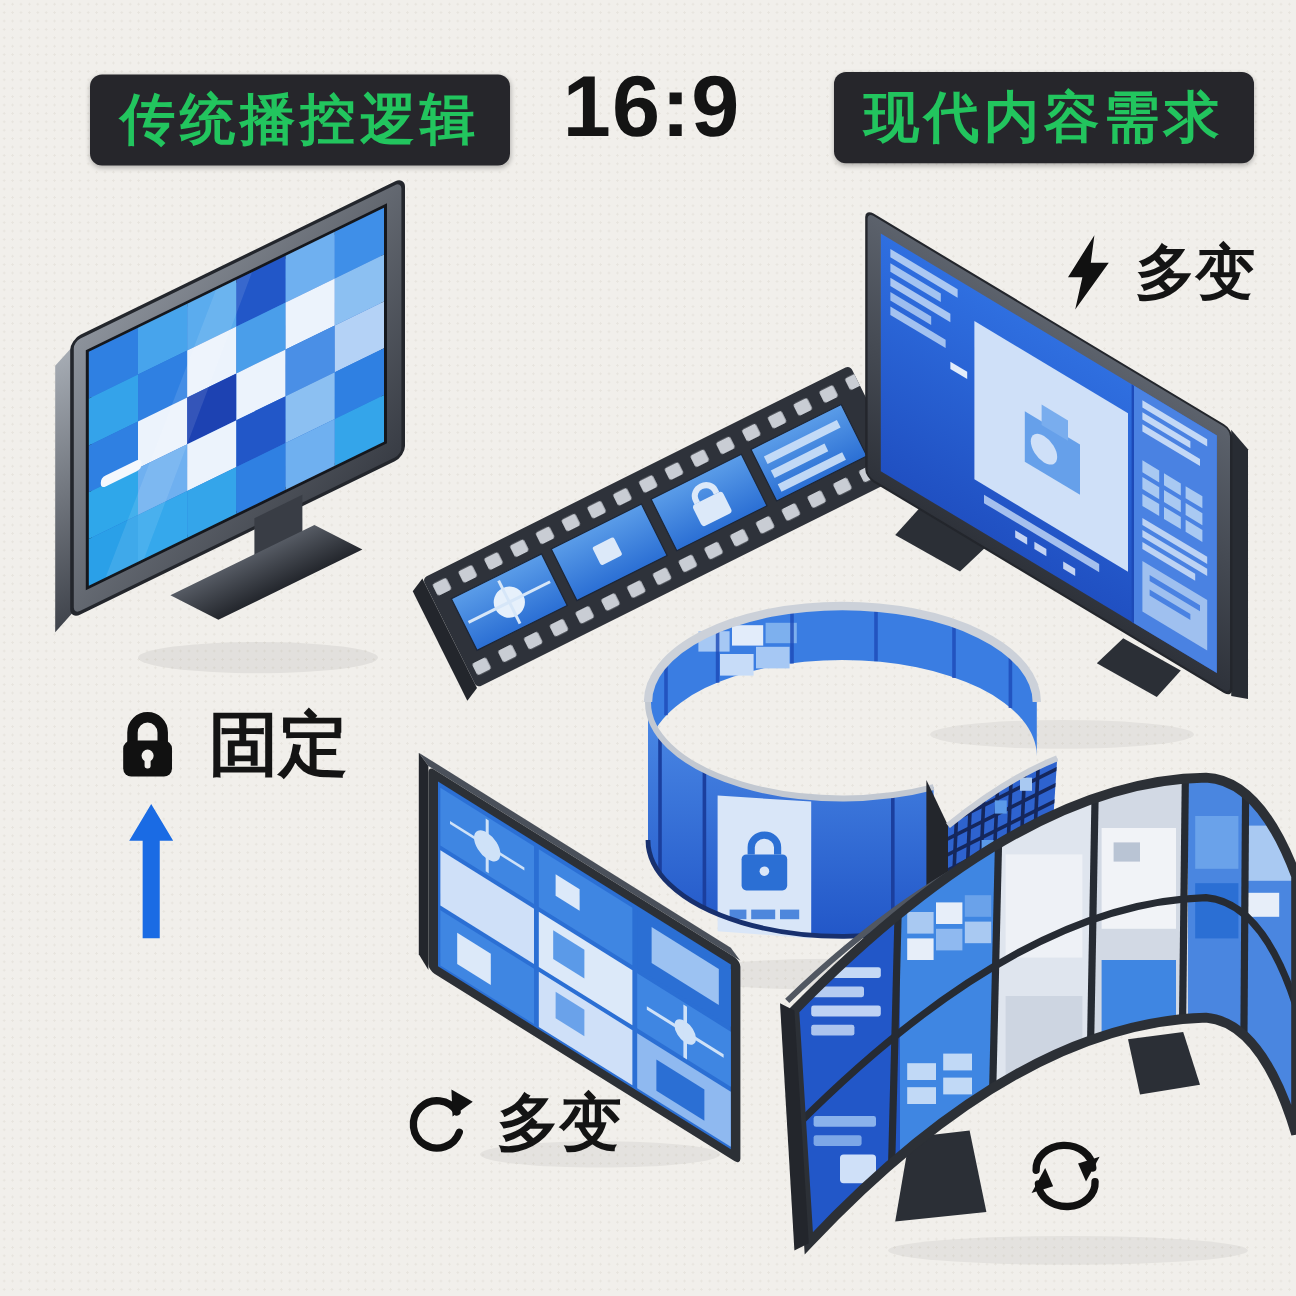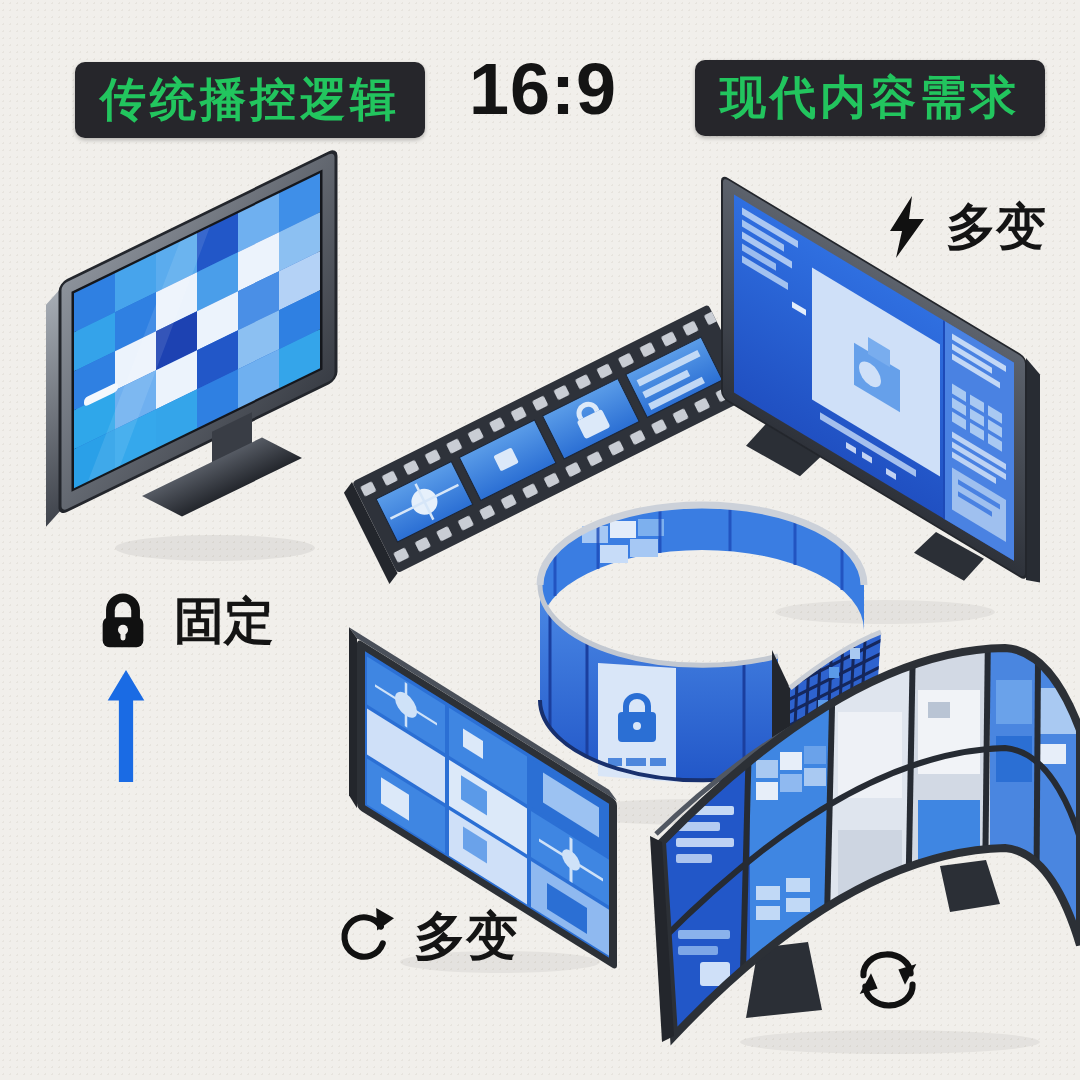--- a/index.html
+++ b/index.html
@@ -21,21 +21,21 @@
   .banner-right{left:667px;top:60px;width:298px;margin-left:28px;}
   .ratio{
     position:absolute;left:448px;top:48px;width:190px;text-align:center;
     font-size:72px;font-weight:800;color:#141414;letter-spacing:1px;
   }
   .label{
     position:absolute;display:flex;align-items:center;gap:20px;
     color:#141414;font-weight:700;white-space:nowrap;
   }
   .label span{line-height:1;}
-  .label-fixed{left:92px;top:590px;font-size:50px;}
+  .label-fixed{left:92px;top:590px;font-size:58px;}
   .label-rigid{left:92px;top:786px;font-size:54px;}
   .label-variable-top{left:882px;top:194px;font-size:50px;gap:16px;}
   .label-variable-bottom{left:334px;top:906px;font-size:52px;}
   .label-highfreq{left:854px;top:948px;font-size:55px;gap:16px;}
   .arrow-up{position:absolute;left:106px;top:670px;}
 </style>
 </head>
 <body>
 
 <div class="stage">

